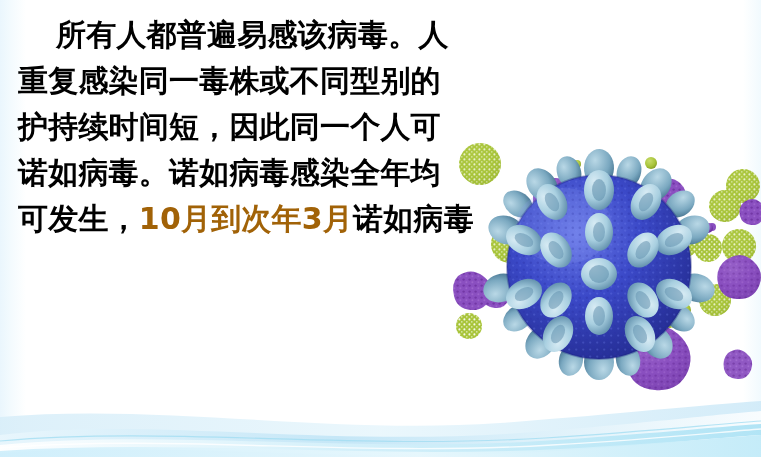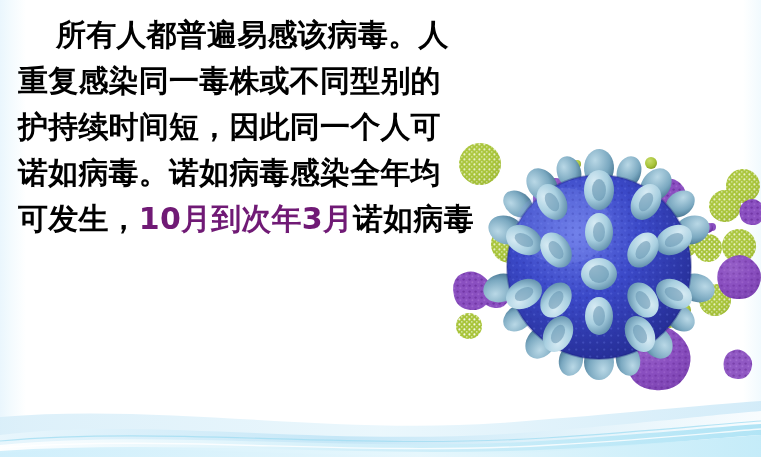--- a/index.html
+++ b/index.html
@@ -50,21 +50,21 @@
   }
   .text-line {
     font-size: 30px;
     line-height: 46px;
     font-weight: 700;
     color: #000000;
     white-space: nowrap;
     letter-spacing: 0.2px;
   }
   .text-line.indent { padding-left: 38px; }
-  .hl-red { color: #701a75; }
+  .hl-red { color: #a16207; }
 
   
   .virus-art {
     position: absolute;
     left: 438px;
     top: 128px;
     width: 323px;
     height: 266px;
   }
   .virus-art svg { display: block; }

